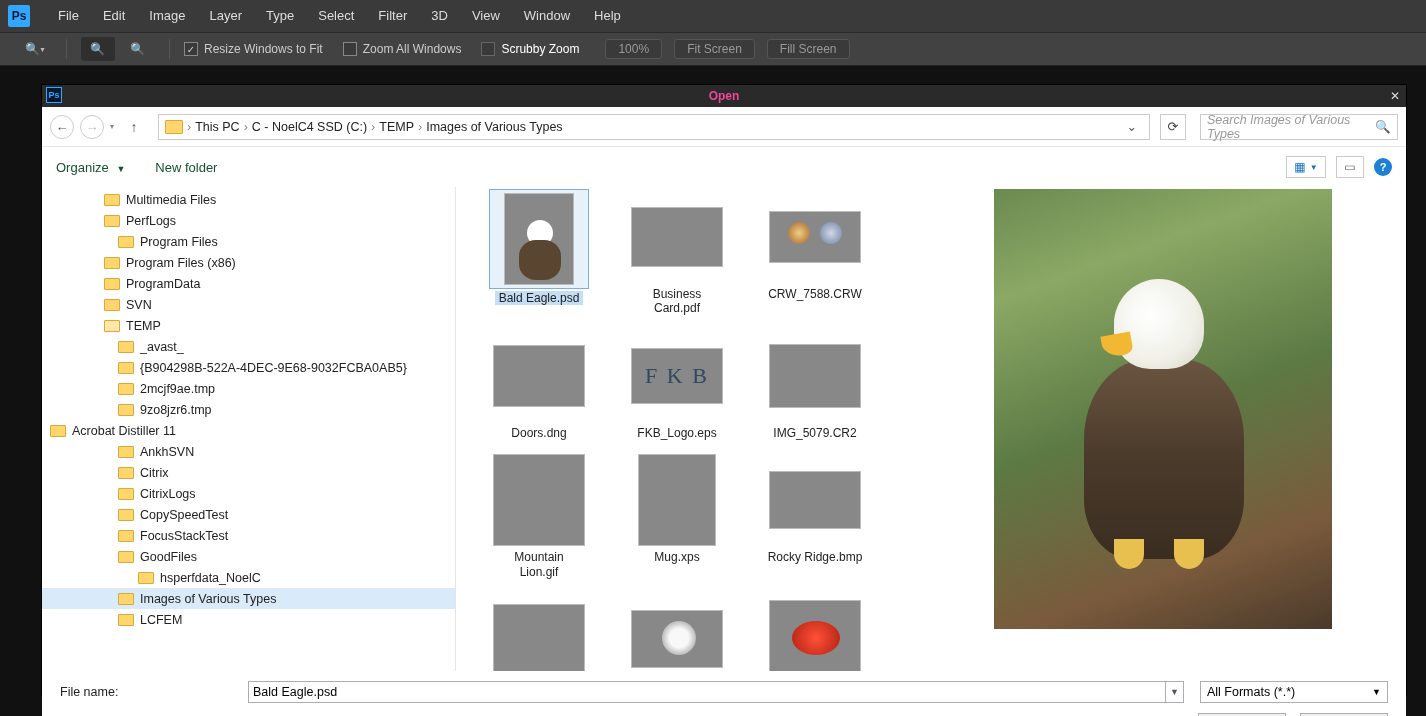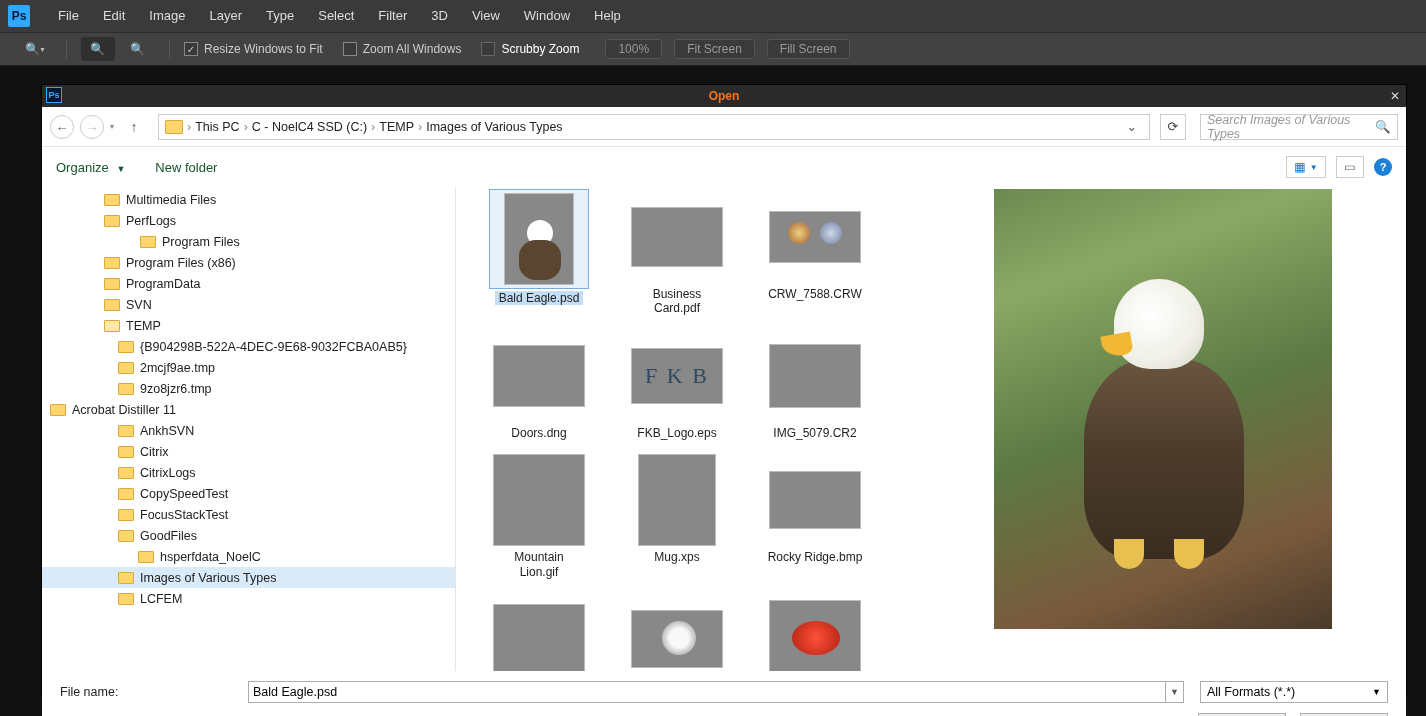--- a/index.html
+++ b/index.html
@@ -17,21 +17,21 @@
 .ps-options .divider { width: 1px; height: 20px; background: #555; margin: 0 8px; }
 .ps-options .chk { display: flex; align-items: center; gap: 6px; color: #ccc; font-size: 12px; margin-right: 14px; }
 .ps-options .chkbox { width: 14px; height: 14px; border: 1px solid #888; display: inline-flex; align-items: center; justify-content: center; font-size: 10px; background: #3a3a3a; }
 .ps-options .btn { padding: 2px 12px; border: 1px solid #555; background: #3a3a3a; color: #999; font-size: 12px; border-radius: 3px; margin-left: 6px; }
 .ps-options .disabled { color: #ffffff; }
 
 
 .dialog { position: absolute; top: 84px; left: 41px; width: 1366px; height: 612px; background: #fff; border: 1px solid #000; color: #000; }
 .dialog-title { height: 22px; background: #2a2a2a; display: flex; align-items: center; justify-content: center; position: relative; }
 .dialog-title .ps-mini { position: absolute; left: 4px; top: 2px; width: 16px; height: 16px; background: #001933; border: 1px solid #31a8ff; color: #31a8ff; font-size: 9px; font-weight: bold; display: flex; align-items: center; justify-content: center; }
-.dialog-title .title { color: #f97316; font-size: 12px; font-weight: bold; text-align: right; }
+.dialog-title .title { color: #ec4899; font-size: 12px; font-weight: bold; text-align: right; }
 .dialog-title .close { position: absolute; right: 0; top: 0; width: 22px; height: 22px; color: #ddd; font-size: 12px; display: flex; align-items: center; justify-content: center; }
 
 
 .navrow { height: 40px; display: flex; align-items: center; padding: 0 8px; gap: 6px; border-bottom: 1px solid #e5e5e5; background: #fff; }
 .navbtn { width: 24px; height: 24px; border: 1px solid #ccc; border-radius: 50%; display: inline-flex; align-items: center; justify-content: center; color: #555; font-size: 13px; }
 .navup { width: 20px; height: 20px; display: inline-flex; align-items: center; justify-content: center; color: #555; margin-left: 4px; font-size: 14px; }
 .addressbar { flex: 1; height: 26px; border: 1px solid #ccc; display: flex; align-items: center; padding: 0 6px; gap: 4px; font-size: 12.5px; color: #222; margin-left: 8px; }
 .addressbar .foldericon { width: 18px; height: 14px; background: #ffd66b; border: 1px solid #d9a93f; border-radius: 1px; position: relative; }
 .addressbar .sep { color: #888; }
 .addressbar .dropdown-caret { margin-left: auto; color: #555; padding: 0 6px; }
@@ -200,39 +200,43 @@
   <div class="mainarea">
     <div class="treewrap" id="tree">
         <div class="treeitem" style="padding-left: 62px;">
           <span class="fi"></span>
           <span>Multimedia Files</span>
         </div>
         <div class="treeitem" style="padding-left: 62px;">
           <span class="fi"></span>
           <span>PerfLogs</span>
         </div>
-        <div class="treeitem" style="padding-left: 98px;">
+        <div class="treeitem" style="padding-left: 76px;">
           <span class="fi"></span>
           <span>Program Files</span>
         </div>
         <div class="treeitem" style="padding-left: 62px;">
           <span class="fi"></span>
           <span>Program Files (x86)</span>
         </div>
         <div class="treeitem" style="padding-left: 62px;">
           <span class="fi"></span>
           <span>ProgramData</span>
         </div>
         <div class="treeitem" style="padding-left: 62px;">
           <span class="fi"></span>
           <span>SVN</span>
         </div>
         <div class="treeitem open" style="padding-left: 62px;">
           <span class="fi"></span>
           <span>TEMP</span>
+        </div>
+        <div class="treeitem" style="padding-left: 76px;">
+          <span class="fi"></span>
+          <span>_avast_</span>
         </div>
         <div class="treeitem" style="padding-left: 76px;">
           <span class="fi"></span>
           <span>{B904298B-522A-4DEC-9E68-9032FCBA0AB5}</span>
         </div>
         <div class="treeitem" style="padding-left: 76px;">
           <span class="fi"></span>
           <span>2mcjf9ae.tmp</span>
         </div>
         <div class="treeitem" style="padding-left: 76px;">

